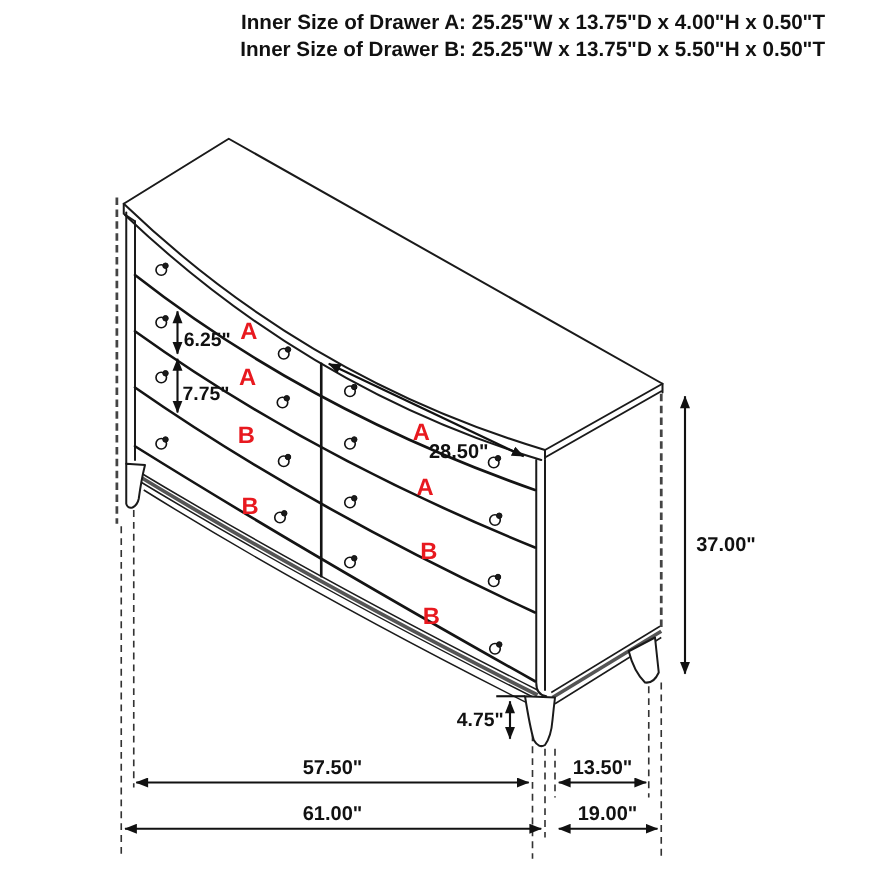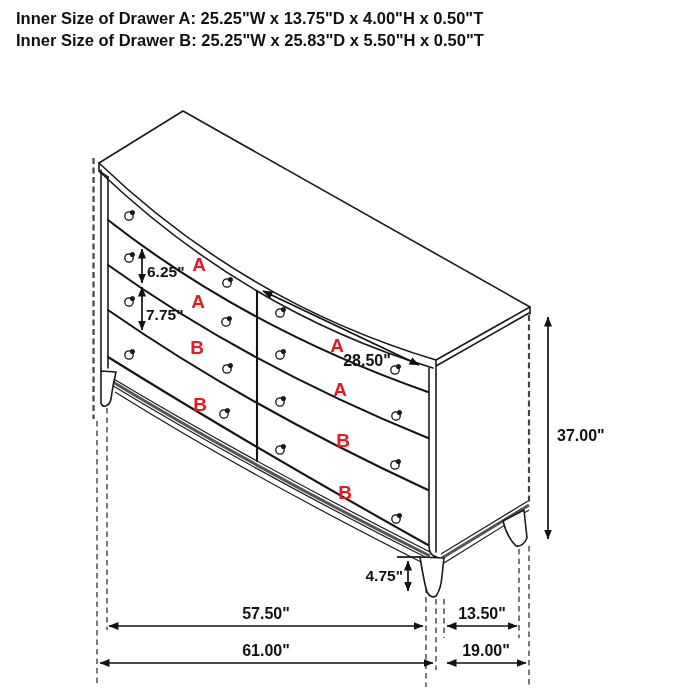--- a/index.html
+++ b/index.html
@@ -1,18 +1,18 @@
 <!DOCTYPE html>
 <html><head>
 <meta charset="utf-8">
 <style>
   html,body{margin:0;padding:0;background:#fff;}
   .canvas{position:relative;width:700px;height:700px;background:#ffffff;overflow:hidden;
           font-family:"Liberation Sans",sans-serif;}
-  .title-block{position:absolute;top:7px;left:16px;width:660px;text-align:left;
+  .title-block{position:absolute;top:7px;left:0;width:660px;text-align:right;
                font-weight:bold;font-size:16.5px;line-height:22px;color:#111;}
   svg{position:absolute;top:0;left:0;}
   .ln{stroke:#1a1a1a;stroke-width:1.6;fill:none;stroke-linecap:round;}
   .ln-thin{stroke:#1a1a1a;stroke-width:1.2;fill:none;}
   .ln-sep{stroke:#141414;stroke-width:2.1;fill:none;stroke-linecap:round;}
   .ln-thick{stroke:#555;stroke-width:3;fill:none;}
   .dash{stroke:#333;stroke-width:1.3;fill:none;stroke-dasharray:5.5 4;}
   .hatch{stroke:#444;stroke-width:2.2;fill:none;stroke-dasharray:6 3.5;}
   .dim{stroke:#111;stroke-width:1.7;fill:none;}
   .dim-text{font-family:"Liberation Sans",sans-serif;font-weight:bold;fill:#111;font-size:16px;}
@@ -22,21 +22,21 @@
   .knob-big{fill:#fff;stroke:#111;stroke-width:1.3;}
   .knob-small{fill:#1b1b1b;stroke:#111;stroke-width:0.8;}
 </style>
 </head>
 <body>
 
 <div class="canvas">
 
   <div class="title-block">
     <div>Inner Size of Drawer A: 25.25"W x 13.75"D x 4.00"H x 0.50"T</div>
-    <div>Inner Size of Drawer B: 25.25"W x 25.83"D x 5.50"H x 0.50"T</div>
+    <div>Inner Size of Drawer B: 25.25"W x 13.75"D x 5.50"H x 0.50"T</div>
   </div>
 
   <svg width="700" height="700" viewBox="0 0 700 700">
     <defs>
       <marker id="arrE" markerUnits="userSpaceOnUse" markerWidth="11" markerHeight="9" refX="9.5" refY="4" orient="auto">
         <path d="M0,0 L10,4 L0,8 Z" fill="#111"></path>
       </marker>
       <marker id="arrS" markerUnits="userSpaceOnUse" markerWidth="11" markerHeight="9" refX="0.5" refY="4" orient="auto">
         <path d="M10,0 L0,4 L10,8 Z" fill="#111"></path>
       </marker>

